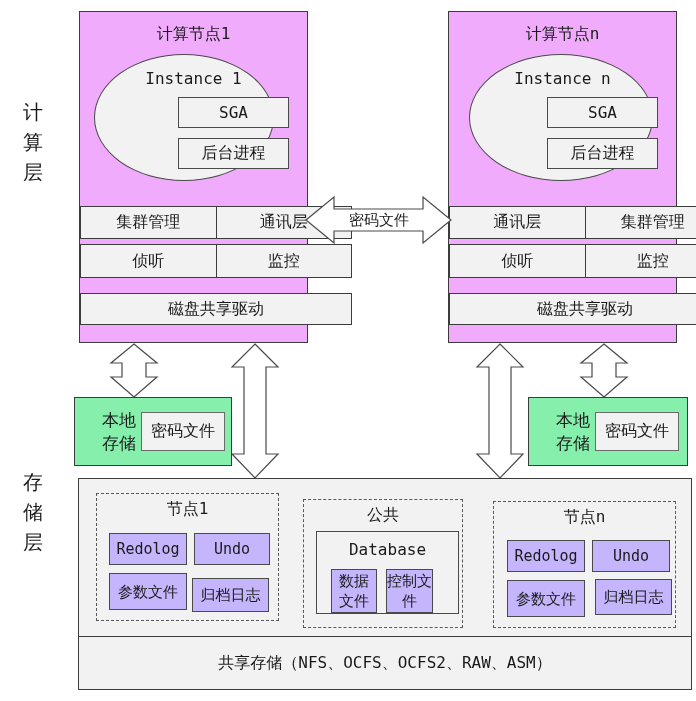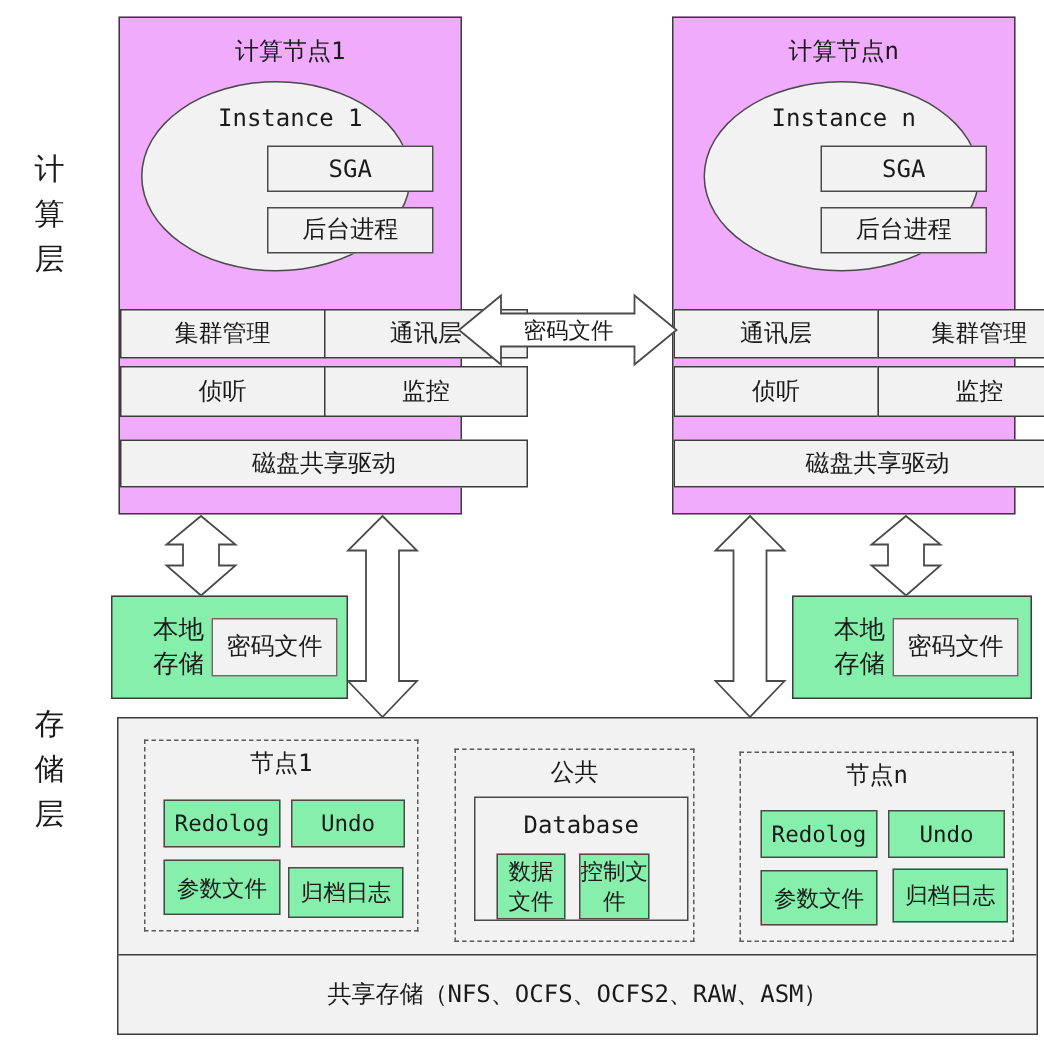--- a/index.html
+++ b/index.html
@@ -66,21 +66,21 @@
     background:#f2f2f2; border:1px solid #3c3c3c;
   }
   .dashed-box {
     position:absolute; border:1px dashed #5a5a5a; background:transparent;
   }
   .dashed-title {
     position:absolute; top:5px; left:0; width:100%;
     text-align:center; font-size:16px;
   }
   .file-box {
-    position:absolute; background:#86efac; border:1px solid #4a4a4a;
+    position:absolute; background:#c4b5fd; border:1px solid #4a4a4a;
     display:flex; align-items:center; justify-content:center;
     font-size:15px; text-align:center; line-height:20px; word-break:break-all;
   }
   .db-box {
     position:absolute; left:12px; top:31px; width:143px; height:83px;
     background:#f2f2f2; border:1px solid #4a4a4a;
   }
   .db-title {
     position:absolute; top:8px; left:0; width:100%;
     text-align:center; font-size:16px;

